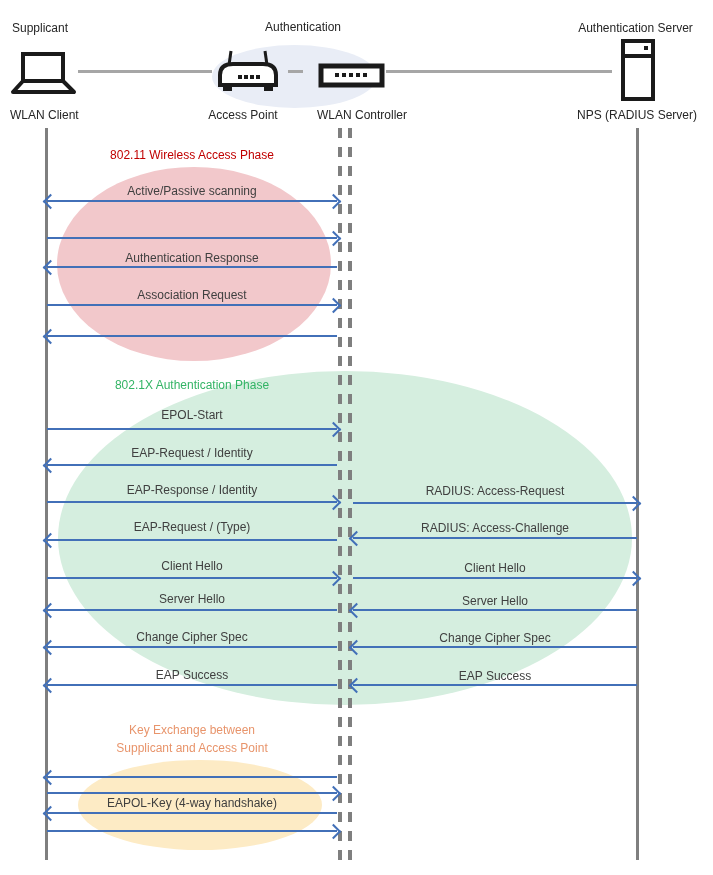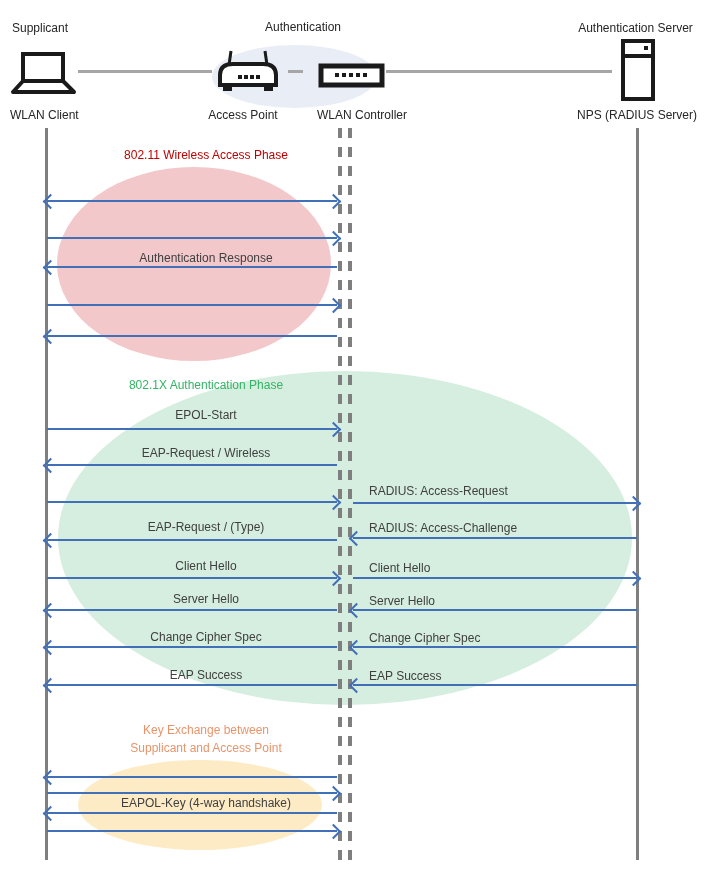--- a/index.html
+++ b/index.html
@@ -31,22 +31,22 @@
   }
   .arrow.left::before {
     content:""; position:absolute; left:-2px; top:-4px; width:9px; height:9px;
     border-bottom:2px solid var(--arrow); border-left:2px solid var(--arrow);
     transform:rotate(45deg);
   }
   
   .lbl { position:absolute; font-size:12px; line-height:16px; z-index:3; white-space:nowrap; }
   .ctr { text-align:center; }
   .msg { color:var(--message-text); }
-  .left-col  { left:61px;  width:290px; text-align:center; }
-  .right-col { left:369px; width:284px; }
+  .left-col  { left:47px;  width:290px; text-align:center; }
+  .right-col { left:353px; width:284px; text-align:center; }
   .phase-80211-title { color:var(--phase-80211); }
   .phase-8021x-title { color:var(--phase-8021x); }
   .phase-kx-title    { color:var(--phase-key-exchange); }
   .icon { position:absolute; z-index:2; }
 </style>
 </head>
 <body>
 
 <div class="canvas">
 
@@ -104,39 +104,42 @@
   <div class="lbl ctr" style="left:307px; top:107px; width:110px;">WLAN Controller</div>
   <div class="lbl ctr" style="left:557px; top:107px; width:160px;">NPS (RADIUS Server)</div>
 
   <div class="lifeline" style="left:45px;"></div>
   <div class="lifeline dashed" style="left:338px;"></div>
   <div class="lifeline dashed" style="left:348px;"></div>
   <div class="lifeline" style="left:636px;"></div>
 
   <div class="lbl left-col phase-80211-title" style="top:147px;">802.11 Wireless Access Phase</div>
 
+  <div class="lbl msg left-col" style="top:183px;">Active/Passive scanning</div>
   <div class="arrow left right" style="left:47px; top:200px; width:290px;"></div>
 
   <div class="arrow right" style="left:47px; top:237px; width:290px;"></div>
 
   <div class="lbl msg left-col" style="top:250px;">Authentication Response</div>
   <div class="arrow left" style="left:47px; top:266px; width:290px;"></div>
 
+  <div class="lbl msg left-col" style="top:287px;">Association Request</div>
   <div class="arrow right" style="left:47px; top:304px; width:290px;"></div>
 
   <div class="arrow left" style="left:47px; top:335px; width:290px;"></div>
 
   <div class="lbl left-col phase-8021x-title" style="top:377px;text-align:center;">802.1X Authentication Phase</div>
 
   <div class="lbl msg left-col" style="top:407px;">EPOL-Start</div>
   <div class="arrow right" style="left:47px; top:428px; width:290px;"></div>
 
-  <div class="lbl msg left-col" style="top:445px;">EAP-Request / Wireless</div>
+  <div class="lbl msg left-col" style="top:445px;">EAP-Request / Identity</div>
   <div class="arrow left" style="left:47px; top:464px; width:290px;"></div>
 
+  <div class="lbl msg left-col" style="top:482px;">EAP-Response / Identity</div>
   <div class="arrow right" style="left:47px; top:501px; width:290px;"></div>
   <div class="lbl msg right-col" style="top:483px;">RADIUS: Access-Request</div>
   <div class="arrow right" style="left:353px; top:502px; width:284px;"></div>
 
   <div class="lbl msg left-col" style="top:519px;">EAP-Request / (Type)</div>
   <div class="arrow left" style="left:47px; top:539px; width:290px;"></div>
   <div class="lbl msg right-col" style="top:520px;">RADIUS: Access-Challenge</div>
   <div class="arrow left" style="left:353px; top:537px; width:284px;"></div>
 
   <div class="lbl msg left-col" style="top:558px;">Client Hello</div>

